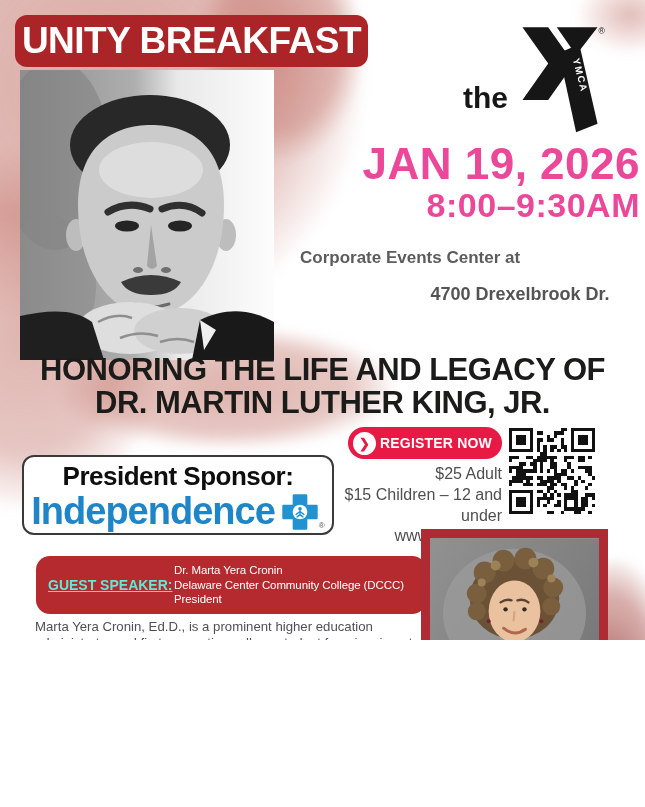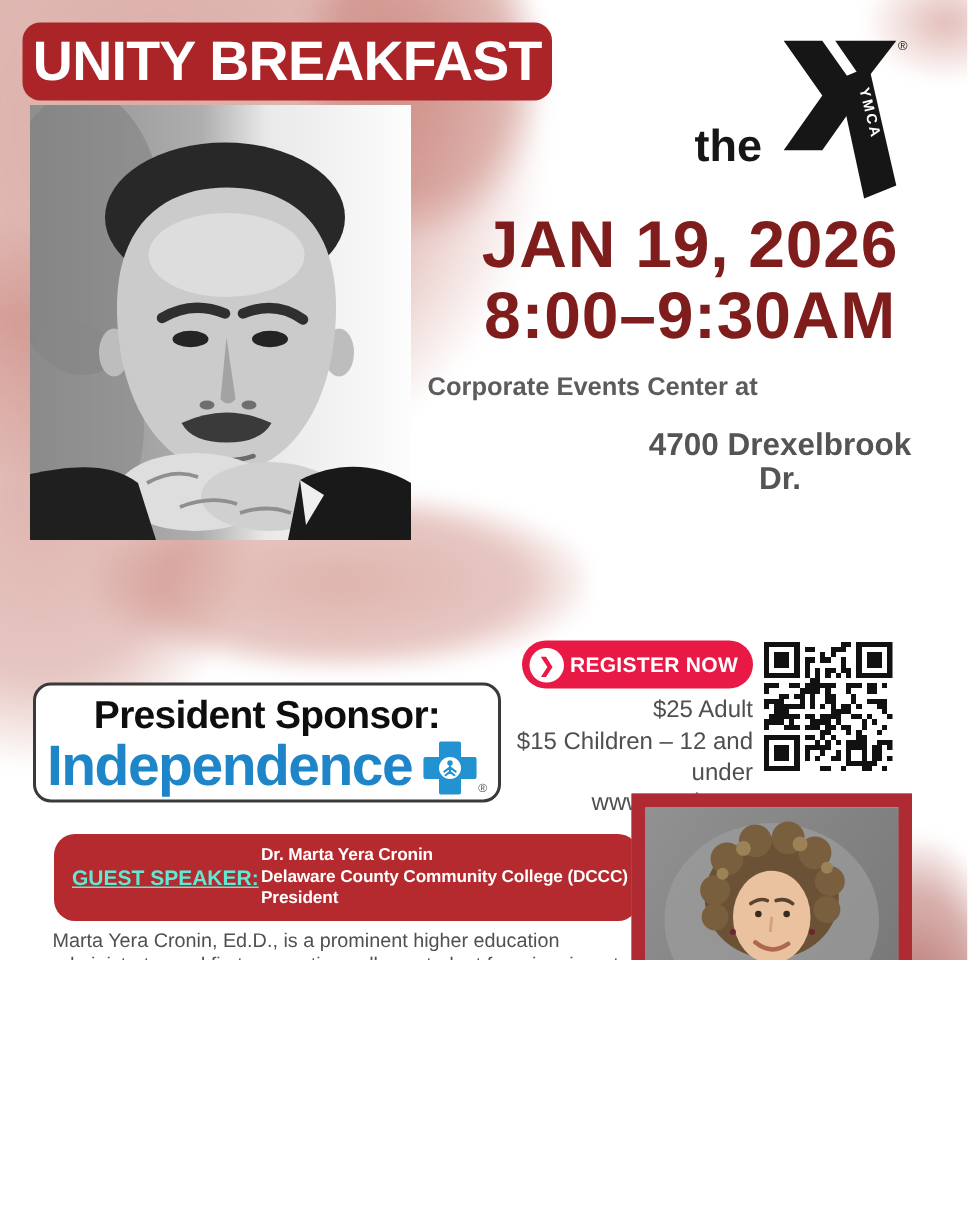--- a/index.html
+++ b/index.html
@@ -28,26 +28,26 @@
     display:flex;align-items:center;justify-content:center;z-index:2;}
   #banner span{color:#fff;font-weight:bold;font-size:37px;letter-spacing:-0.5px;white-space:nowrap;}
 
   #mlk-photo{left:20px;top:70px;width:254px;height:290px;z-index:1;}
   #mlk-photo svg{display:block;width:100%;height:100%;}
 
   #ymca-logo{left:455px;top:25px;width:160px;height:118px;z-index:1;}
   #ymca-the{position:absolute;left:8px;top:56px;font-size:30px;font-weight:bold;color:#161616;}
   #ymca-mark{position:absolute;left:55px;top:0;}
 
-  #datetime{left:280px;top:142px;width:360px;text-align:center;z-index:1;color:#7f1d1d;}
+  #datetime{left:280px;top:142px;width:360px;text-align:right;z-index:1;color:#ec4899;}
   #event-date{font-size:44px;font-weight:bold;letter-spacing:0.5px;line-height:1.0;}
-  #event-time{font-size:44px;font-weight:bold;letter-spacing:0.5px;line-height:1.15;}
-
-  #venue{left:285px;top:248px;width:250px;color:#5c5c5c;font-size:17px;font-weight:bold;line-height:1.15;z-index:1;white-space:nowrap;}
-  #address{left:430px;top:285px;width:180px;text-align:center;color:#545454;font-size:21px;font-weight:bold;line-height:1.1;z-index:1;}
+  #event-time{font-size:34px;font-weight:bold;letter-spacing:0.5px;line-height:1.15;}
+
+  #venue{left:300px;top:248px;width:250px;color:#5c5c5c;font-size:17px;font-weight:bold;line-height:1.15;z-index:1;white-space:nowrap;}
+  #address{left:430px;top:285px;width:180px;text-align:center;color:#545454;font-size:18px;font-weight:bold;line-height:1.1;z-index:1;}
 
   #honoring{left:0;top:353px;width:645px;text-align:center;color:#1b1b19;font-weight:bold;
     font-size:31px;line-height:1.07;letter-spacing:-0.5px;z-index:1;}
 
   #register-btn{left:348px;top:427px;width:154px;height:32px;background:#e81a45;border-radius:17px;
     display:flex;align-items:center;z-index:1;cursor:pointer;}
   #register-btn .circ{width:23px;height:23px;margin-left:5px;background:#fff;border-radius:50%;
     display:flex;align-items:center;justify-content:center;color:#e81a45;font-size:13px;font-weight:bold;}
   #register-btn .lbl{flex:1;text-align:center;color:#fff;font-weight:bold;font-size:14px;letter-spacing:0.2px;padding-right:6px;}
 
@@ -60,21 +60,21 @@
     border-radius:12px;text-align:center;z-index:1;box-sizing:border-box;}
   #sponsor-heading{font-size:26px;font-weight:bold;color:#0e0e0e;margin-top:4px;letter-spacing:-0.5px;}
   #sponsor-row{display:flex;align-items:center;justify-content:center;margin-top:0px;}
   #sponsor-name{font-size:38px;font-weight:bold;color:#1e86c8;letter-spacing:-1px;line-height:1;}
   #bluecross{margin-left:6px;position:relative;top:1px;}
   #sponsor-reg{font-size:8px;color:#555;align-self:flex-end;}
 
   #speaker-box{left:36px;top:556px;width:390px;height:58px;background:#b42a2e;border-radius:14px;
     display:flex;align-items:center;z-index:1;box-sizing:border-box;padding:4px 8px 4px 12px;}
   #speaker-label{width:118px;flex:none;color:#5eead4;font-size:14px;font-weight:bold;text-decoration:underline;white-space:nowrap;}
-  #speaker-info{color:#fff;font-weight:bold;font-size:11.5px;line-height:1.3;margin-left:8px;white-space:nowrap;letter-spacing:-0.1px;}
+  #speaker-info{color:#fff;font-weight:normal;font-size:11.5px;line-height:1.3;margin-left:8px;white-space:nowrap;letter-spacing:-0.1px;}
 
   #bio{left:35px;top:619px;width:399px;color:#4f5052;font-size:13.2px;line-height:1.2;z-index:1;}
 
   #portrait-frame{left:421px;top:529px;width:187px;height:271px;border:9px solid #ae2b33;
     box-sizing:border-box;z-index:2;background:#8f8f8f;overflow:hidden;}
   #portrait-frame svg{display:block;width:100%;height:100%;}
 </style>
 </head>
 <body>
 
@@ -145,20 +145,24 @@
   </div>
 
   <div class="abs" id="venue">
     <div>Corporate Events Center at</div>
   </div>
 
   <div class="abs" id="address">
     <div>4700 Drexelbrook Dr.</div>
   </div>
 
+  <div class="abs" id="honoring">
+    <div>HONORING THE LIFE AND LEGACY OF</div>
+    <div>DR. MARTIN LUTHER KING, JR.</div>
+  </div>
 
   <div class="abs" id="register-btn">
     <span class="circ">❯</span>
     <span class="lbl">REGISTER NOW</span>
   </div>
 
   <div class="abs" id="qr">
     <svg viewBox="0 0 25 25" fill="#111" shape-rendering="crispEdges">
         <rect x="0" y="0" width="7" height="7"></rect>
         <rect x="1" y="1" width="5" height="5" fill="#fff"></rect>
@@ -390,21 +394,21 @@
         <path d="M22,20.5 L22,25 M22,21.5 L17.6,24.8 M22,21.5 L26.4,24.8 M22,25 L18.6,27.6 M22,25 L25.4,27.6" stroke="#2292d0" stroke-width="1.6" stroke-linecap="round" fill="none"></path>
       </svg>
       <span id="sponsor-reg">®</span>
     </div>
   </div>
 
   <div class="abs" id="speaker-box">
     <div id="speaker-label">GUEST SPEAKER:</div>
     <div id="speaker-info">
       <div>Dr. Marta Yera Cronin</div>
-      <div>Delaware County Community College (DCCC)</div>
+      <div>Delaware Center Community College (DCCC)</div>
       <div>President</div>
     </div>
   </div>
 
   <div class="abs" id="bio">Marta Yera Cronin, Ed.D., is a prominent higher education administrator and first-generation college student from immigrant parents, with over 20 years of experience in community colleges. She became president of Delaware County Community College in July 2023, previously leading Columbia Gorge Community College in Oregon. As the second woman and first Latina president, she emphasizes educational accessibility, dual enrollment programs, and the Center for Equity and Social Justice. Dr. Cronin has held leadership roles in diversity, equity, and inclusion initiatives, secured significant funding for capital projects, and holds advanced degrees in education and language.</div>
 
   <div class="abs" id="portrait-frame">
     <svg viewBox="0 0 170 253">
       <defs>
         <linearGradient id="crbg" x1="0" y1="0" x2="1" y2="1">

